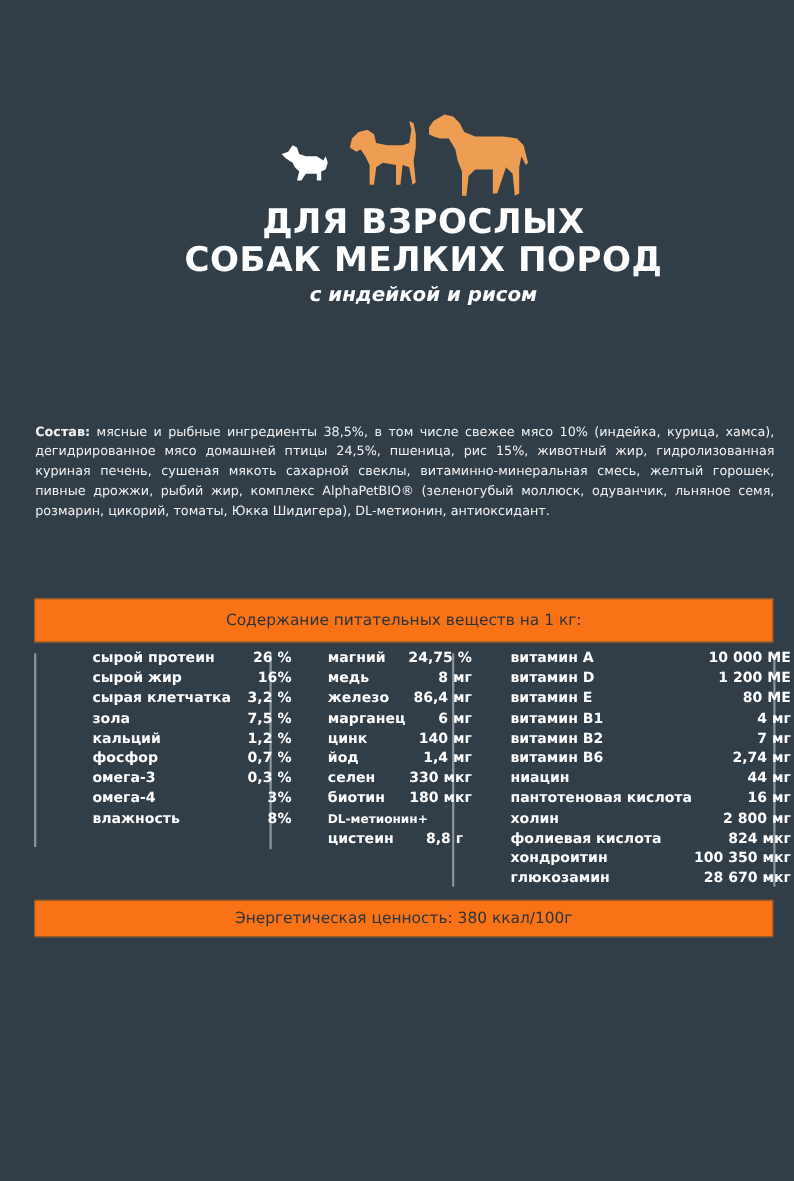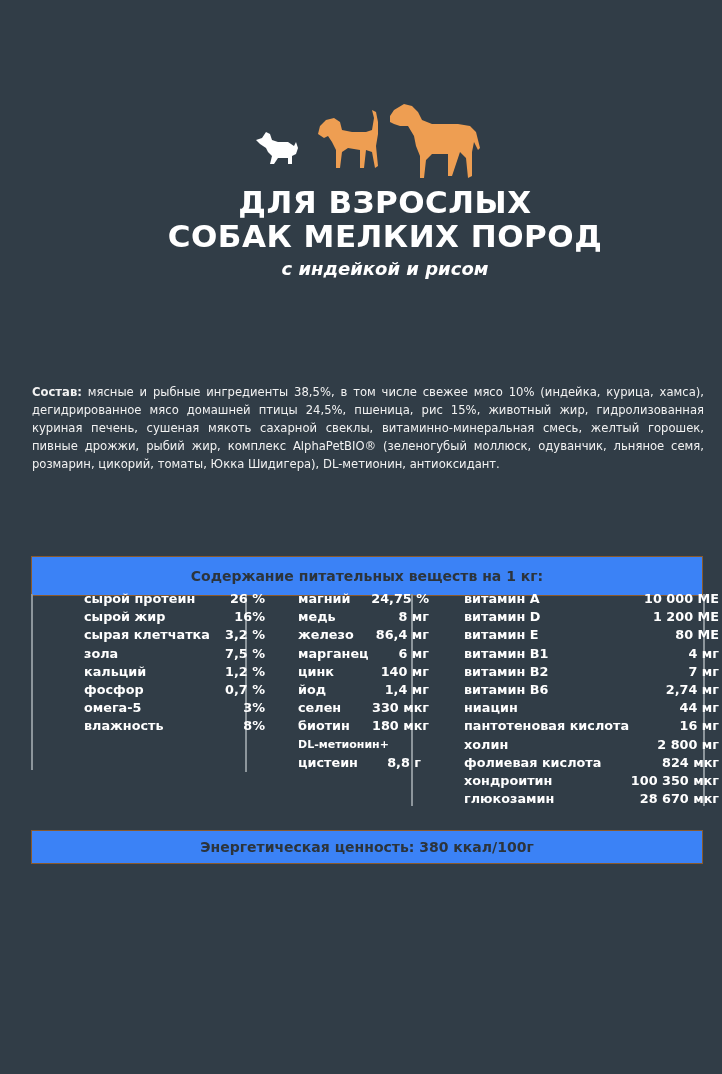--- a/index.html
+++ b/index.html
@@ -20,25 +20,25 @@
     .title.l2 { top: 218px; font-size: 31px; letter-spacing: 0.5px; }
     .title.sub { top: 258px; font-size: 18px; font-style: italic; }
     .composition {
       position: absolute; left: 32px; top: 383px; width: 672px;
       font-size: 11.6px; line-height: 18px; color: #f2f2f2;
       text-align: justify;
     }
     .composition b { font-weight: bold; }
     .band {
       position: absolute; left: 31px; width: 672px; height: 40px;
-      background: #3b82f6;
+      background: #f97316;
       border: 1px solid #8a5a2c;
       box-sizing: border-box;
-      color: #2c343c; font-weight: bold; font-size: 14px;
-      display: flex; align-items: center; justify-content: center; margin-top: 12px;
+      color: #2c343c; font-weight: normal; font-size: 14px;
+      display: flex; align-items: center; justify-content: center;
     }
     .band.top { top: 544px; }
     .band.bottom { top: 818px; height: 34px; }
     .col {
       position: absolute; top: 590px;
       font-size: 12.8px; font-weight: bold; line-height: 18.2px; margin-left: 36px;
     }
     .vline { position: absolute; width: 2px; background: #8d969c; }
     .row { display: flex; justify-content: space-between; white-space: nowrap; }
     .row .v { text-align: right; }
@@ -91,21 +91,25 @@
     </div>
   <div class="row">
       <span>кальций</span>
       <span class="v">1,2 %</span>
     </div>
   <div class="row">
       <span>фосфор</span>
       <span class="v">0,7 %</span>
     </div>
   <div class="row">
-      <span>омега-5</span>
+      <span>омега-3</span>
+      <span class="v">0,3 %</span>
+    </div>
+  <div class="row">
+      <span>омега-4</span>
       <span class="v">3%</span>
     </div>
   <div class="row">
       <span>влажность</span>
       <span class="v">8%</span>
     </div>
 </div>
 
 <div class="col" style="left:262px; width:131px;">
   <div class="row">

